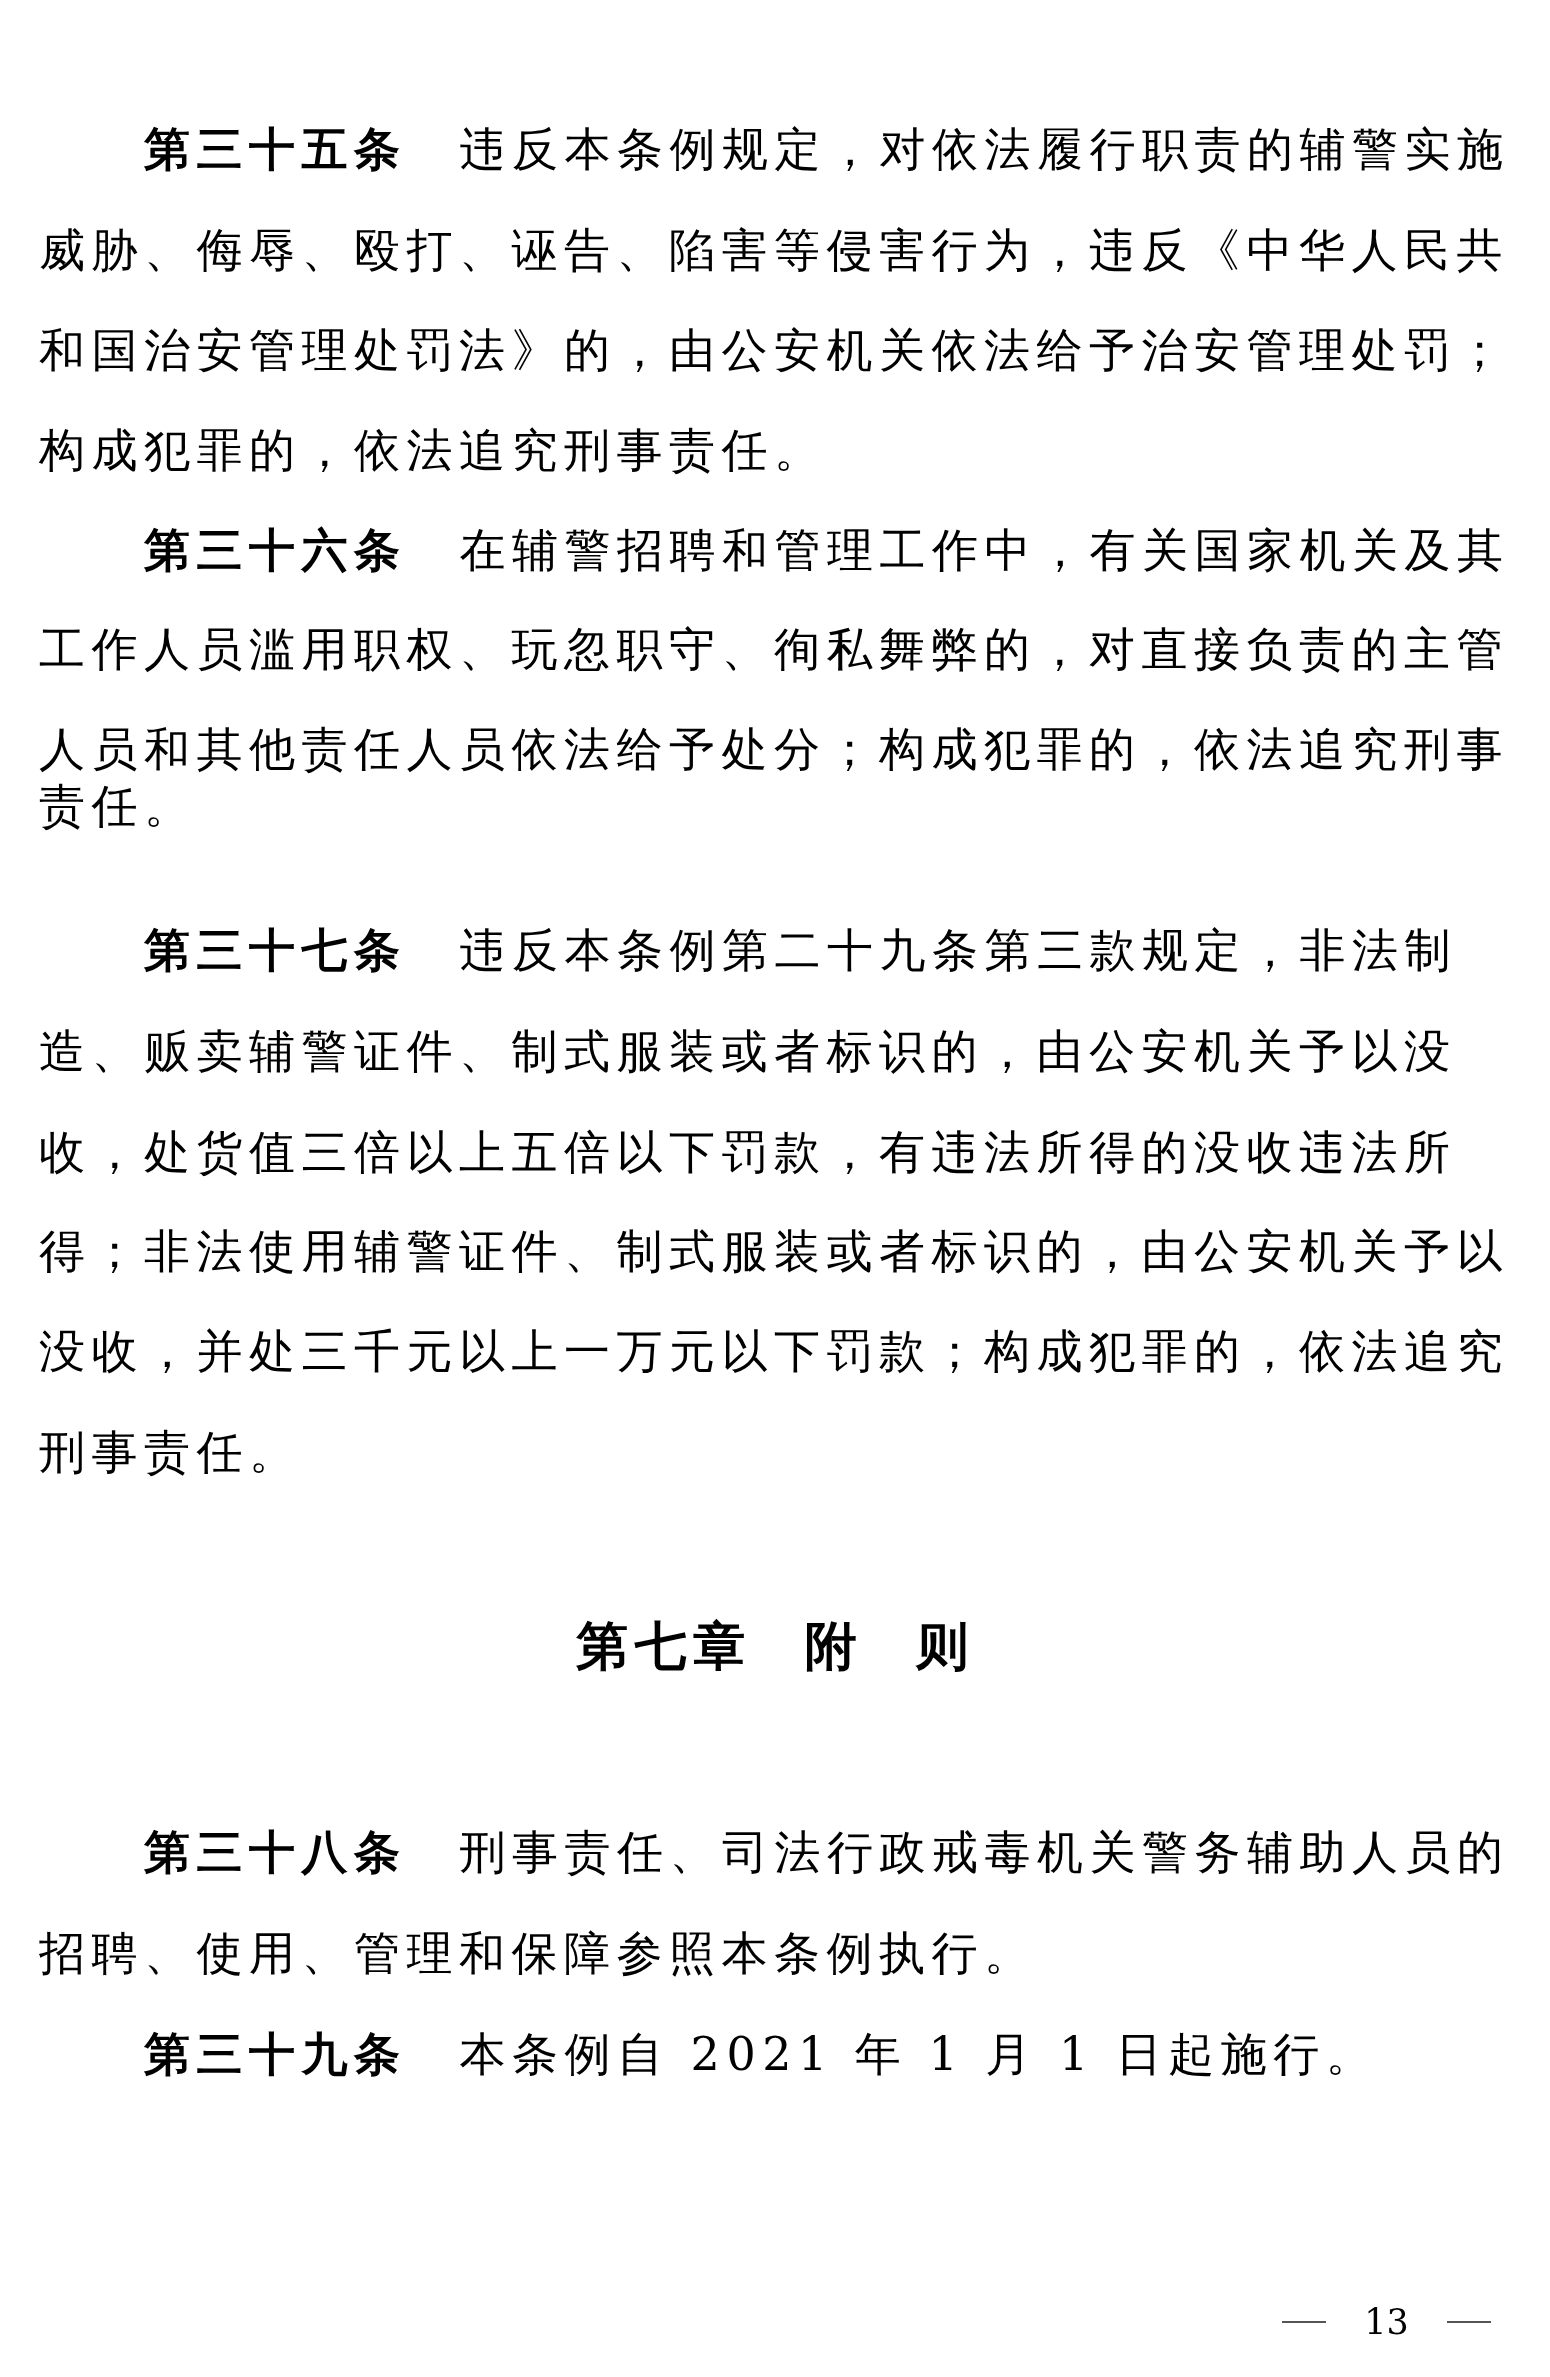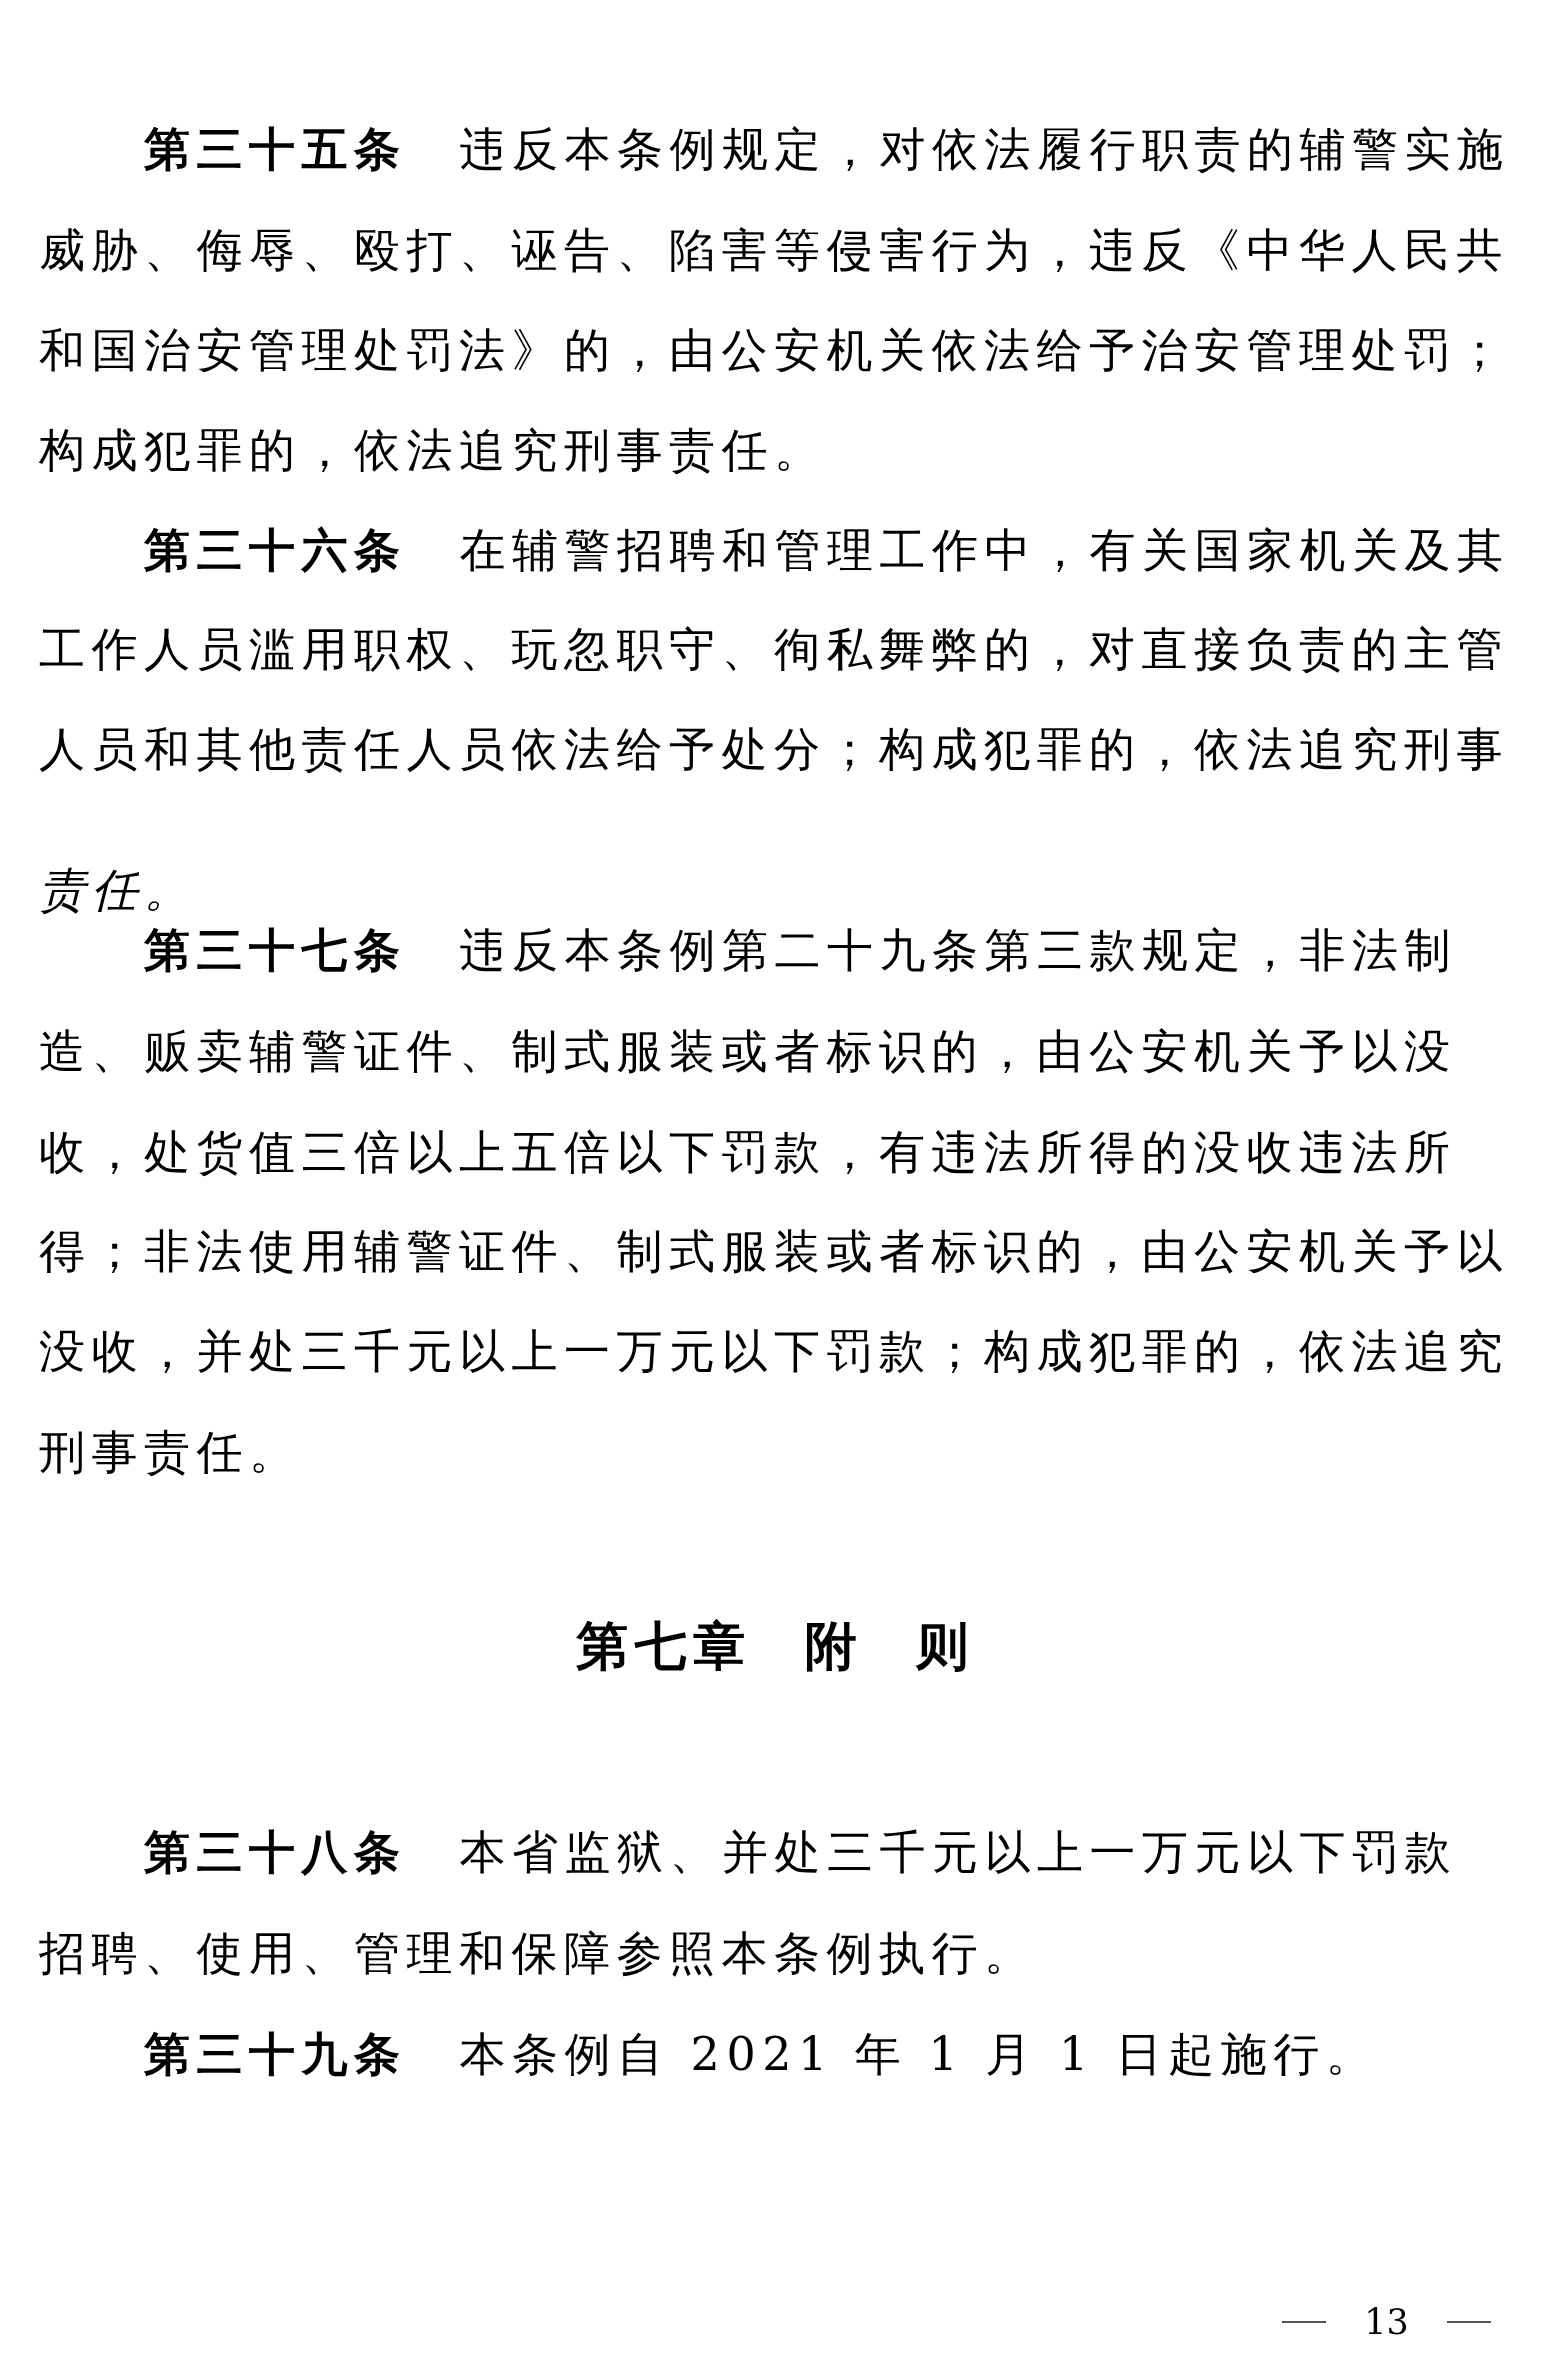--- a/index.html
+++ b/index.html
@@ -93,37 +93,37 @@
   </div>
   <div class="line" style="top:200px;">威胁、侮辱、殴打、诬告、陷害等侵害行为，违反《中华人民共</div>
   <div class="line" style="top:300px;">和国治安管理处罚法》的，由公安机关依法给予治安管理处罚；</div>
   <div class="line" style="top:400px;">构成犯罪的，依法追究刑事责任。</div>
 
   <div class="line indent" style="top:500px;">
     <span class="article-no">第三十六条</span><span class="article-gap"></span><span>在辅警招聘和管理工作中，有关国家机关及其</span>
   </div>
   <div class="line" style="top:599px;">工作人员滥用职权、玩忽职守、徇私舞弊的，对直接负责的主管</div>
   <div class="line" style="top:699px;">人员和其他责任人员依法给予处分；构成犯罪的，依法追究刑事</div>
-  <div class="line" style="top:840px;font-style:italic;">责任。</div>
+  <div class="line" style="top:756px;">责任。</div>
 
   <div class="line indent" style="top:900px;">
     <span class="article-no">第三十七条</span><span class="article-gap"></span><span>违反本条例第二十九条第三款规定，非法制</span>
   </div>
   <div class="line" style="top:1001px;">造、贩卖辅警证件、制式服装或者标识的，由公安机关予以没</div>
   <div class="line" style="top:1102px;">收，处货值三倍以上五倍以下罚款，有违法所得的没收违法所</div>
   <div class="line" style="top:1201px;">得；非法使用辅警证件、制式服装或者标识的，由公安机关予以</div>
   <div class="line" style="top:1402px;">刑事责任。</div>
   <div class="line" style="top:1301px;">没收，并处三千元以上一万元以下罚款；构成犯罪的，依法追究</div>
 
   <div class="chapter" style="top:1601px;">
     <span>第七章</span><span class="sp"></span><span>附</span><span class="sp"></span><span>则</span>
   </div>
 
   <div class="line indent" style="top:1802px;">
-    <span class="article-no">第三十八条</span><span class="article-gap"></span><span>本省监狱、并处三千元以上一万元以下罚款</span>
+    <span class="article-no">第三十八条</span><span class="article-gap"></span><span>刑事责任、司法行政戒毒机关警务辅助人员的</span>
   </div>
   <div class="line" style="top:1903px;">招聘、使用、管理和保障参照本条例执行。</div>
 
   <div class="line indent" style="top:2004px;">
     <span class="article-no">第三十九条</span><span class="article-gap"></span><span>本条例自 2021 年 1 月 1 日起施行。</span>
   </div>
 
   <div class="page-number">
     <span class="dash"></span>
     <span class="num">13</span>

